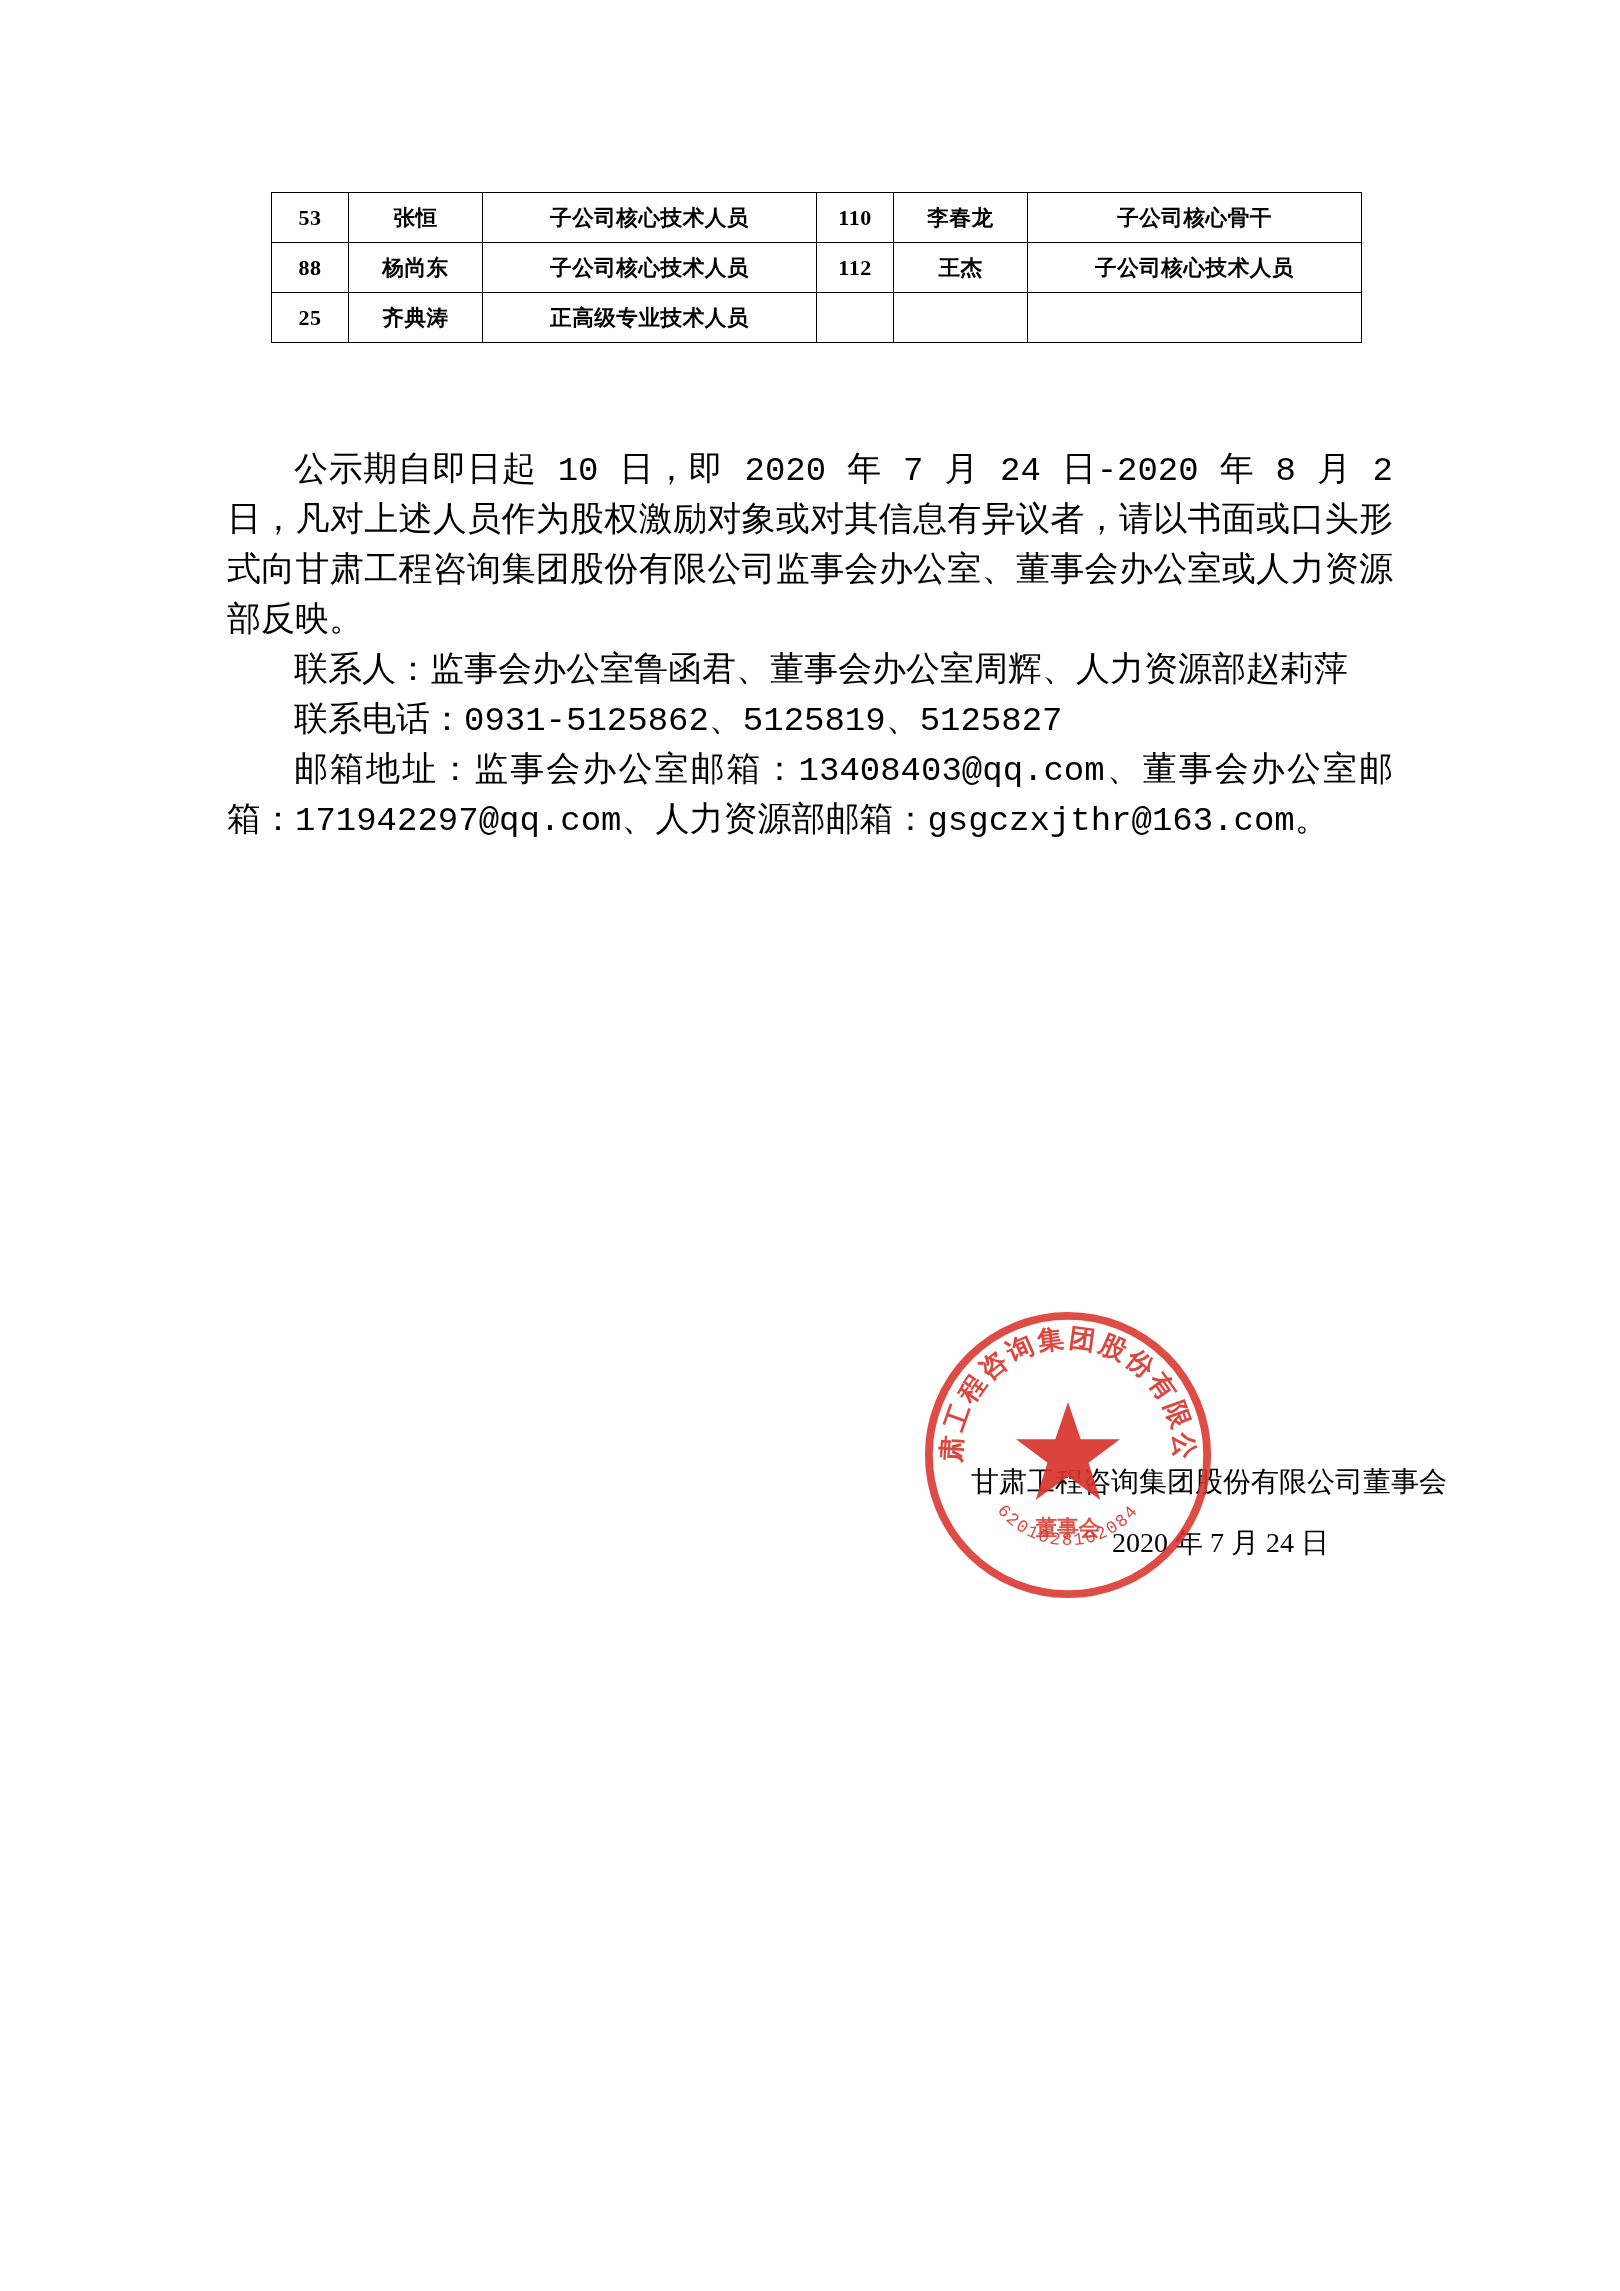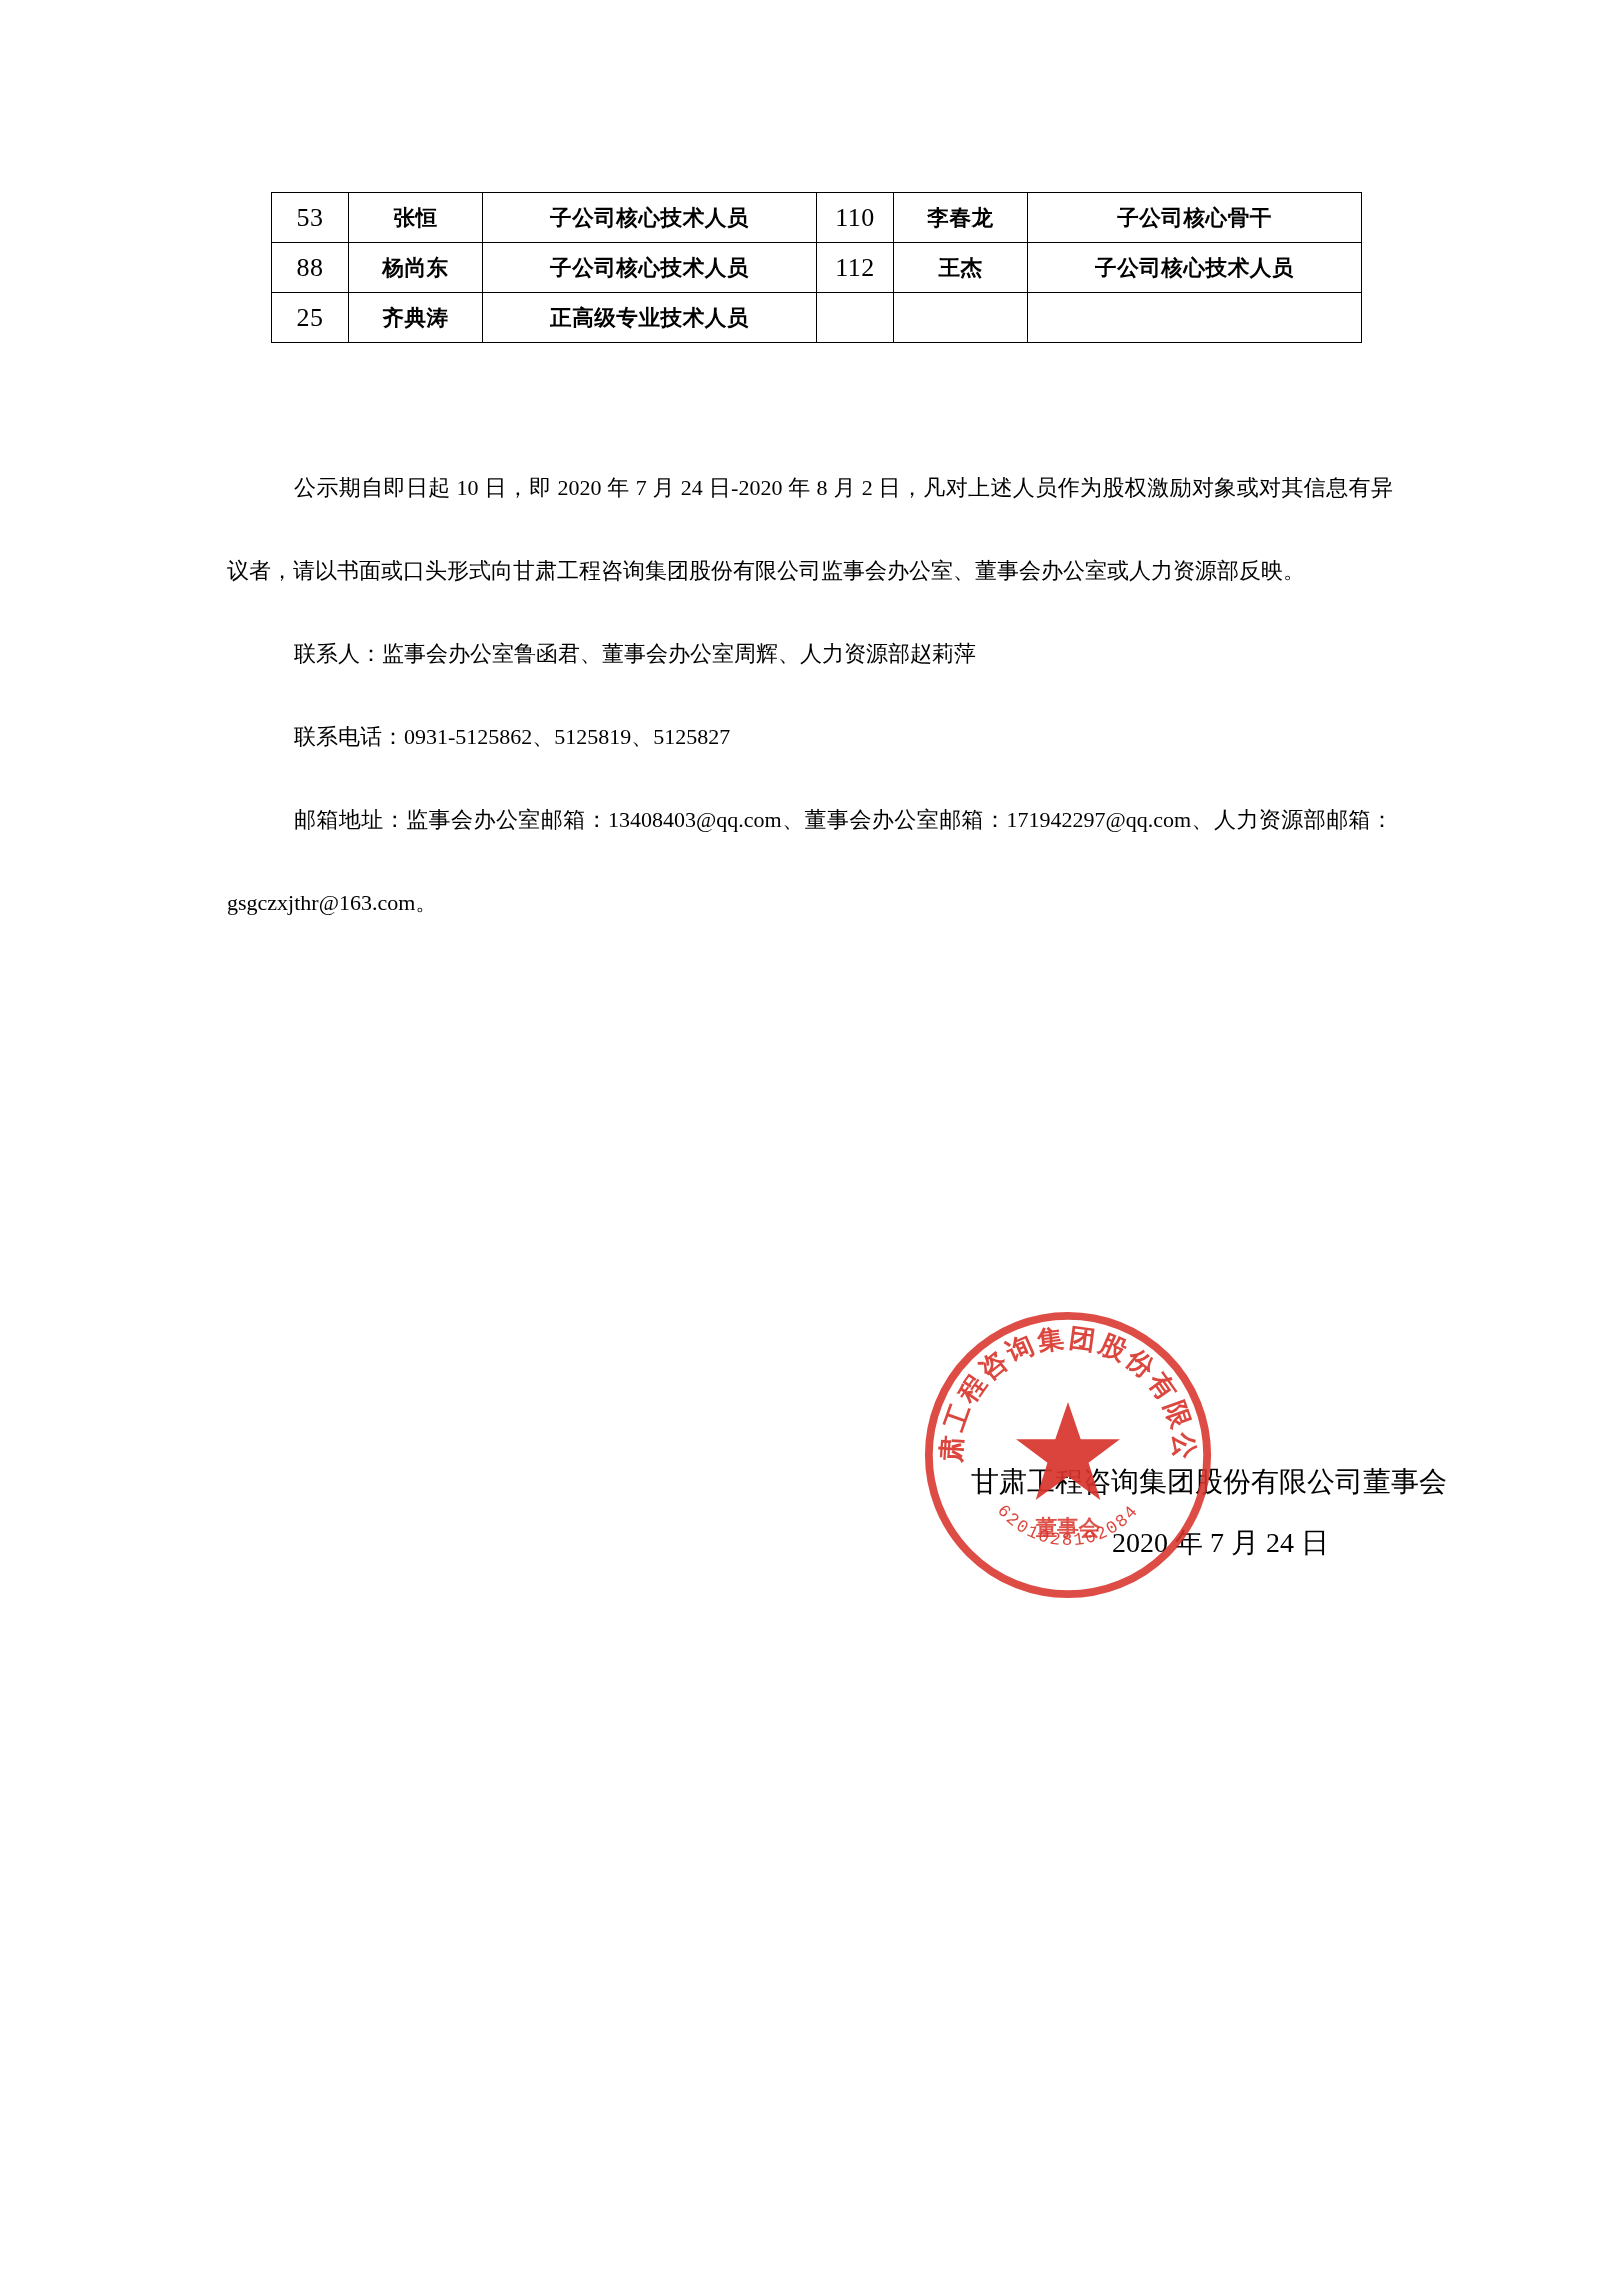--- a/index.html
+++ b/index.html
@@ -41,44 +41,45 @@
     vertical-align: middle;
     font-size: 21.6px;
     font-family: "Liberation Sans", sans-serif;
     font-weight: bold;
     letter-spacing: 0.5px;
     padding: 0;
   }
   table.roster td.num {
     width: 76px;
     font-family: "Liberation Serif", serif;
-    font-weight: normal;
-    font-size: 26px;
+    font-weight: bold;
+    font-size: 22px;
   }
   table.roster td.name {
     width: 133px;
     margin-top: 26px;
   }
   table.roster td.role {
     width: 333px;
   }
   table.roster td.empty {
     border: 1.5px solid #000;
   }
 
   
   .body-text {
     position: absolute;
     left: 227px;
     top: 446px;
     width: 1166px;
-    font-size: 22px;
-    line-height: 83px;
+    font-size: 34px;
+    line-height: 50px;
     text-align: justify;
     text-justify: inter-ideograph;
+    font-family: Liberation Mono, monospace;
   }
   .body-text p {
     margin: 0 0 0 0;
     text-indent: 67px;
   }
 
   
   .sign {
     position: absolute;
     right: 173px;

